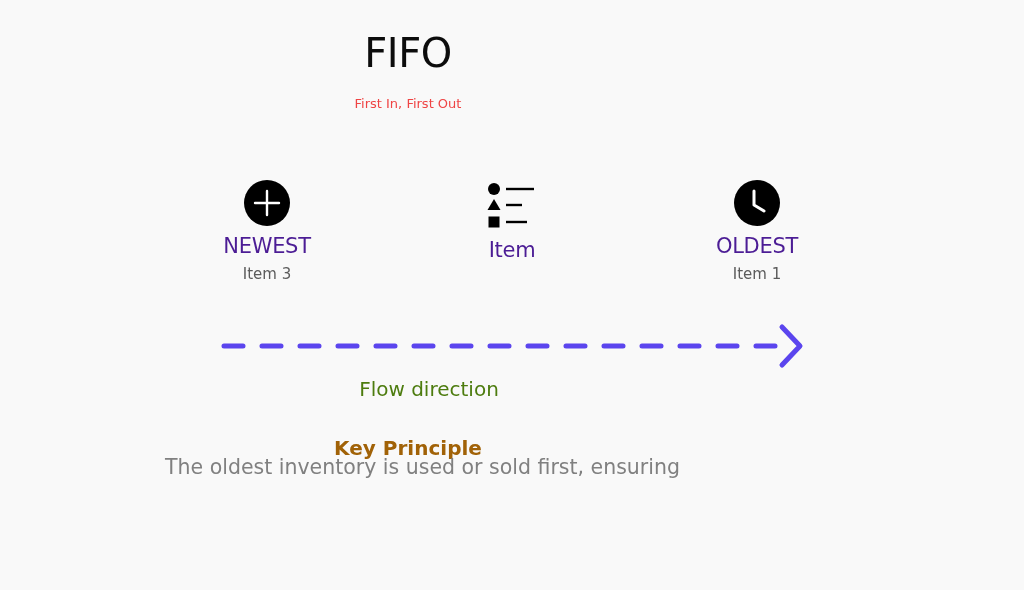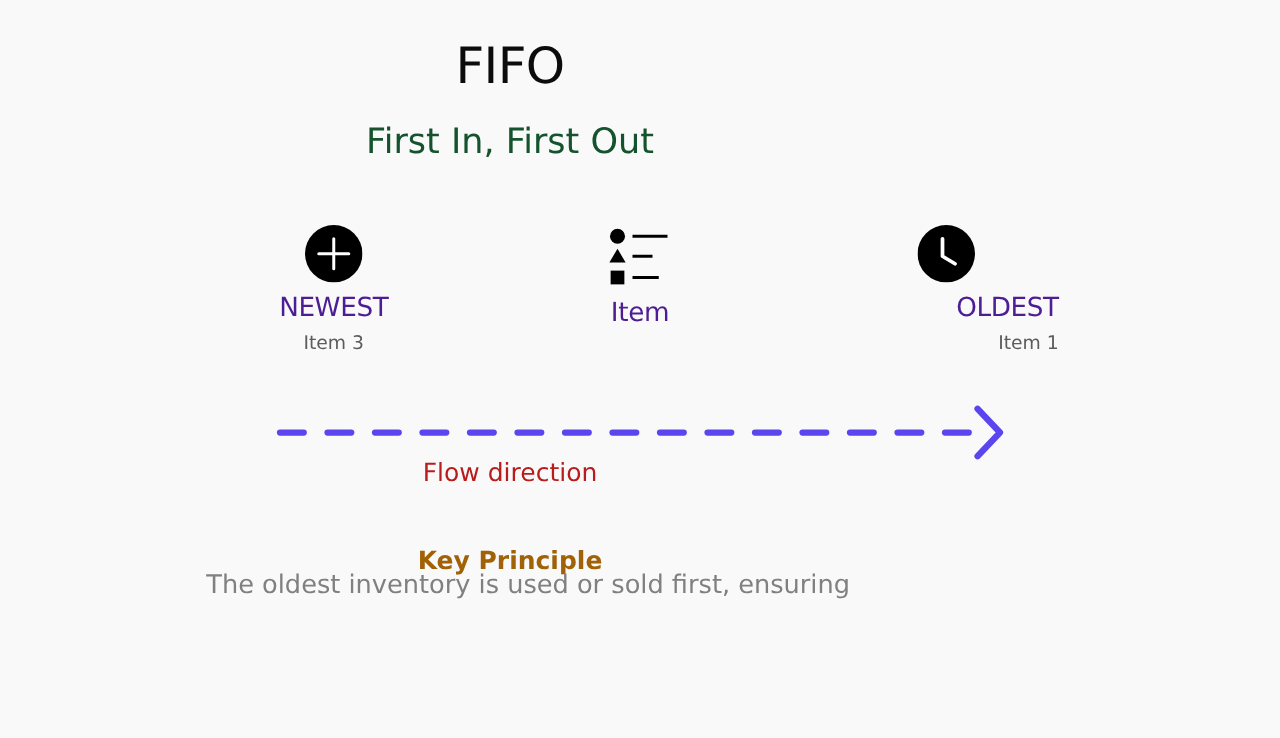--- a/index.html
+++ b/index.html
@@ -23,22 +23,22 @@
   }
   #title {
     top: 30px;
     font-size: 40px;
     font-weight: 400;
     letter-spacing: -0.5px;
     color: #0c0c0c;
   }
   #subtitle {
     top: 96px;
-    font-size: 28px;
-    color: #14532d;
+    font-size: 13px;
+    color: #ef4444;
   }
   .node {
     position: absolute;
     width: 180px;
     text-align: center;
   }
   .node .icon {
     display: block;
     margin: 0 auto;
   }
@@ -49,32 +49,33 @@
   }
   .node .sub {
     font-size: 15px;
     color: #5c5c5c;
     margin-top: 7px;
   }
   #node-newest { left: 177px; top: 180px; }
   #node-newest .label { margin-top: 8px; }
   #node-item { left: 422px; top: 182px; }
   #node-item .label { margin-top: 8px; }
-  #node-oldest { left: 667px; top: 180px; text-align: right; }
+  #node-oldest { left: 667px; top: 180px; }
   #node-oldest .label { margin-top: 8px; }
 
   #flow-arrow {
     position: absolute;
     left: 215px;
     top: 320px;
   }
   #flow-label {
-    top: 366px;
+    top: 377px;
     font-size: 20px;
-    color: #b91c1c;
+    color: #4d7c0f;
+    padding-left: 21px;
   }
   #principle-title {
     top: 436px;
     font-size: 20px;
     font-weight: bold;
     color: #a16207;
   }
   #principle-text {
     top: 453px;
     font-size: 20.5px;

